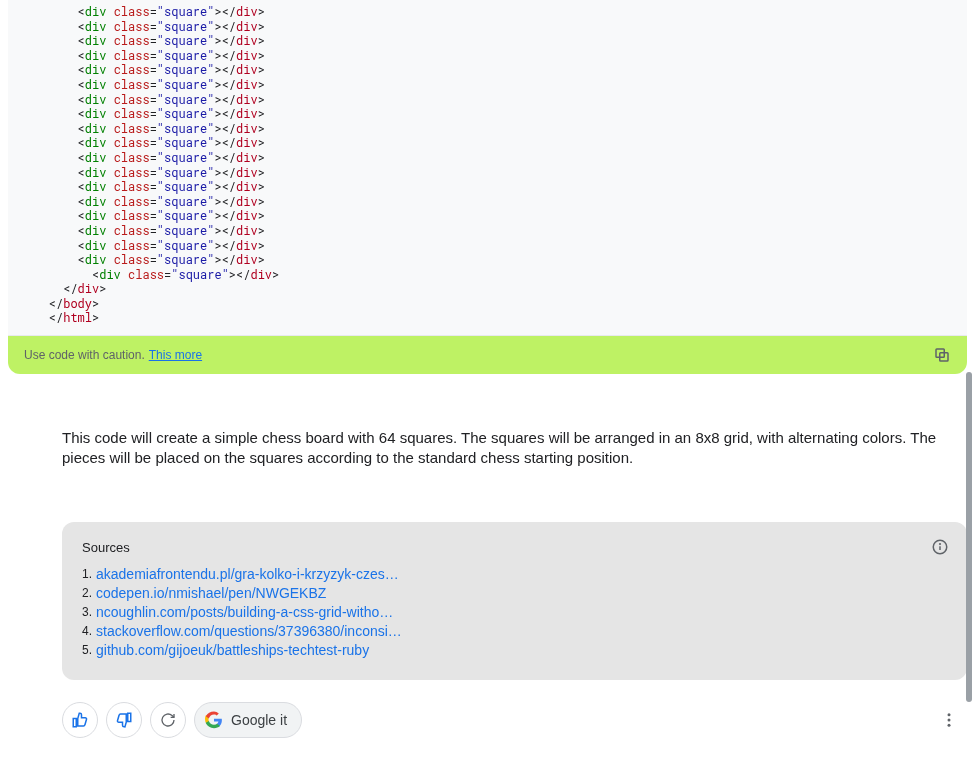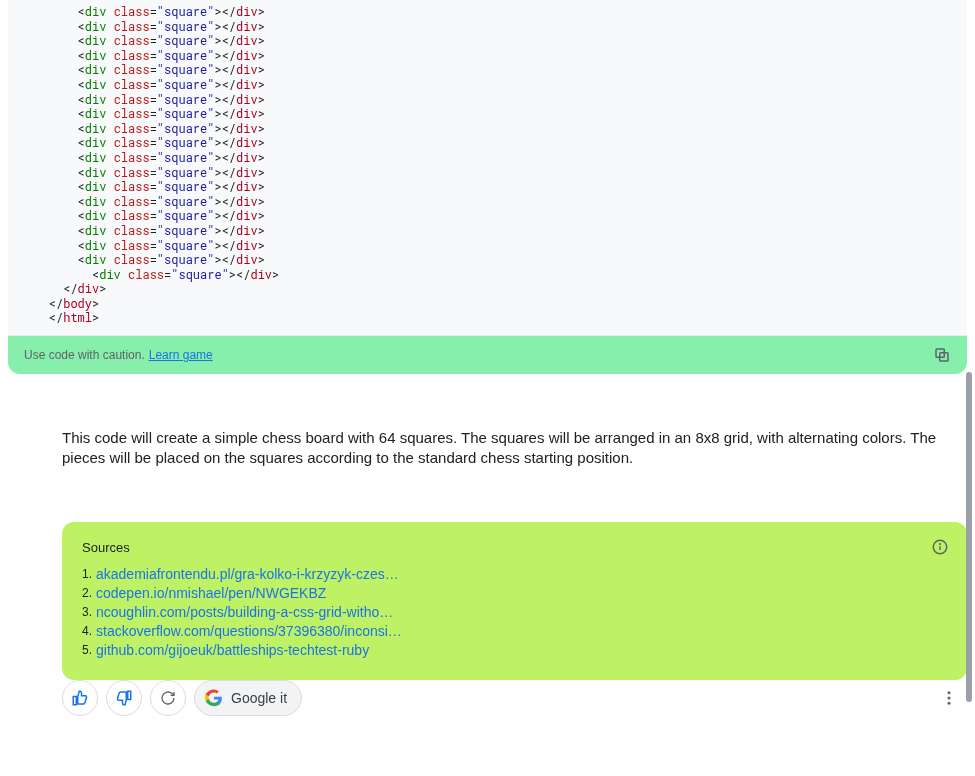--- a/index.html
+++ b/index.html
@@ -27,43 +27,44 @@
       font-size: 12px;
       line-height: 14.6px;
       white-space: pre;
     }
     .code-line { display: block; }
     .tag-name { color: #008000; }
     .attr-name { color: #b91c1c; }
     .close-tag { color: #b00020; }
     .str { color: #1a1aa6; }
     .code-footer {
-      background: #86efac;
+      background: #bef264;
       padding: 10px 16px;
       display: flex;
       align-items: center;
       justify-content: space-between;
       font-size: 12px;
       color: #5f6368;
       border-top: 1px solid #e8eaed;
     }
     .code-footer-left { display: flex; gap: 4px; align-items: baseline; }
     .code-footer a { color: #1a73e8; text-decoration: underline; }
     .copy-icon { cursor: pointer; color: #5f6368; }
     .body-text {
       margin: 54px 0 54px 0;
       color: #202124;
       font-size: 15px;
       line-height: 20px;
     }
     .body-text p { margin-bottom: 14px; }
     .sources-box {
-      background: #bef264;
+      background: #e5e5e5;
       border-radius: 12px;
       padding: 18px 20px 20px 20px;
+      margin-bottom: 22px;
       margin-left: 54px;
       position: relative;
     }
     .sources-title {
       font-size: 13px;
       font-weight: 500;
       color: #202124;
       margin-bottom: 10px;
     }
     .sources-info {
@@ -165,21 +166,21 @@
   </style>
 </head>
 <body>
 
 <div class="container">
   <div class="code-block">
     <div class="code-content" id="code-content"><span class="code-line">        &lt;<span class="tag-name">div</span> <span class="attr-name">class</span>=<span class="str">"square"</span>&gt;&lt;/<span class="close-tag">div</span>&gt;</span><span class="code-line">        &lt;<span class="tag-name">div</span> <span class="attr-name">class</span>=<span class="str">"square"</span>&gt;&lt;/<span class="close-tag">div</span>&gt;</span><span class="code-line">        &lt;<span class="tag-name">div</span> <span class="attr-name">class</span>=<span class="str">"square"</span>&gt;&lt;/<span class="close-tag">div</span>&gt;</span><span class="code-line">        &lt;<span class="tag-name">div</span> <span class="attr-name">class</span>=<span class="str">"square"</span>&gt;&lt;/<span class="close-tag">div</span>&gt;</span><span class="code-line">        &lt;<span class="tag-name">div</span> <span class="attr-name">class</span>=<span class="str">"square"</span>&gt;&lt;/<span class="close-tag">div</span>&gt;</span><span class="code-line">        &lt;<span class="tag-name">div</span> <span class="attr-name">class</span>=<span class="str">"square"</span>&gt;&lt;/<span class="close-tag">div</span>&gt;</span><span class="code-line">        &lt;<span class="tag-name">div</span> <span class="attr-name">class</span>=<span class="str">"square"</span>&gt;&lt;/<span class="close-tag">div</span>&gt;</span><span class="code-line">        &lt;<span class="tag-name">div</span> <span class="attr-name">class</span>=<span class="str">"square"</span>&gt;&lt;/<span class="close-tag">div</span>&gt;</span><span class="code-line">        &lt;<span class="tag-name">div</span> <span class="attr-name">class</span>=<span class="str">"square"</span>&gt;&lt;/<span class="close-tag">div</span>&gt;</span><span class="code-line">        &lt;<span class="tag-name">div</span> <span class="attr-name">class</span>=<span class="str">"square"</span>&gt;&lt;/<span class="close-tag">div</span>&gt;</span><span class="code-line">        &lt;<span class="tag-name">div</span> <span class="attr-name">class</span>=<span class="str">"square"</span>&gt;&lt;/<span class="close-tag">div</span>&gt;</span><span class="code-line">        &lt;<span class="tag-name">div</span> <span class="attr-name">class</span>=<span class="str">"square"</span>&gt;&lt;/<span class="close-tag">div</span>&gt;</span><span class="code-line">        &lt;<span class="tag-name">div</span> <span class="attr-name">class</span>=<span class="str">"square"</span>&gt;&lt;/<span class="close-tag">div</span>&gt;</span><span class="code-line">        &lt;<span class="tag-name">div</span> <span class="attr-name">class</span>=<span class="str">"square"</span>&gt;&lt;/<span class="close-tag">div</span>&gt;</span><span class="code-line">        &lt;<span class="tag-name">div</span> <span class="attr-name">class</span>=<span class="str">"square"</span>&gt;&lt;/<span class="close-tag">div</span>&gt;</span><span class="code-line">        &lt;<span class="tag-name">div</span> <span class="attr-name">class</span>=<span class="str">"square"</span>&gt;&lt;/<span class="close-tag">div</span>&gt;</span><span class="code-line">        &lt;<span class="tag-name">div</span> <span class="attr-name">class</span>=<span class="str">"square"</span>&gt;&lt;/<span class="close-tag">div</span>&gt;</span><span class="code-line">        &lt;<span class="tag-name">div</span> <span class="attr-name">class</span>=<span class="str">"square"</span>&gt;&lt;/<span class="close-tag">div</span>&gt;</span><span class="code-line">          &lt;<span class="tag-name">div</span> <span class="attr-name">class</span>=<span class="str">"square"</span>&gt;&lt;/<span class="close-tag">div</span>&gt;</span><span class="code-line">      &lt;/<span class="close-tag">div</span>&gt;</span><span class="code-line">    &lt;/<span class="close-tag">body</span>&gt;</span><span class="code-line">    &lt;/<span class="close-tag">html</span>&gt;</span></div>
     <div class="code-footer">
       <div class="code-footer-left">
         <span>Use code with caution.</span>
-        <a href="#">Learn game</a>
+        <a href="#">This more</a>
       </div>
       <span class="copy-icon">
         <svg width="18" height="18" viewBox="0 0 24 24" fill="none" stroke="currentColor" stroke-width="2">
             <rect x="9" y="9" width="11" height="11" rx="1"></rect>
             <rect x="4" y="4" width="11" height="11" rx="1"></rect>
           </svg>
       </span>
     </div>
   </div>
 

